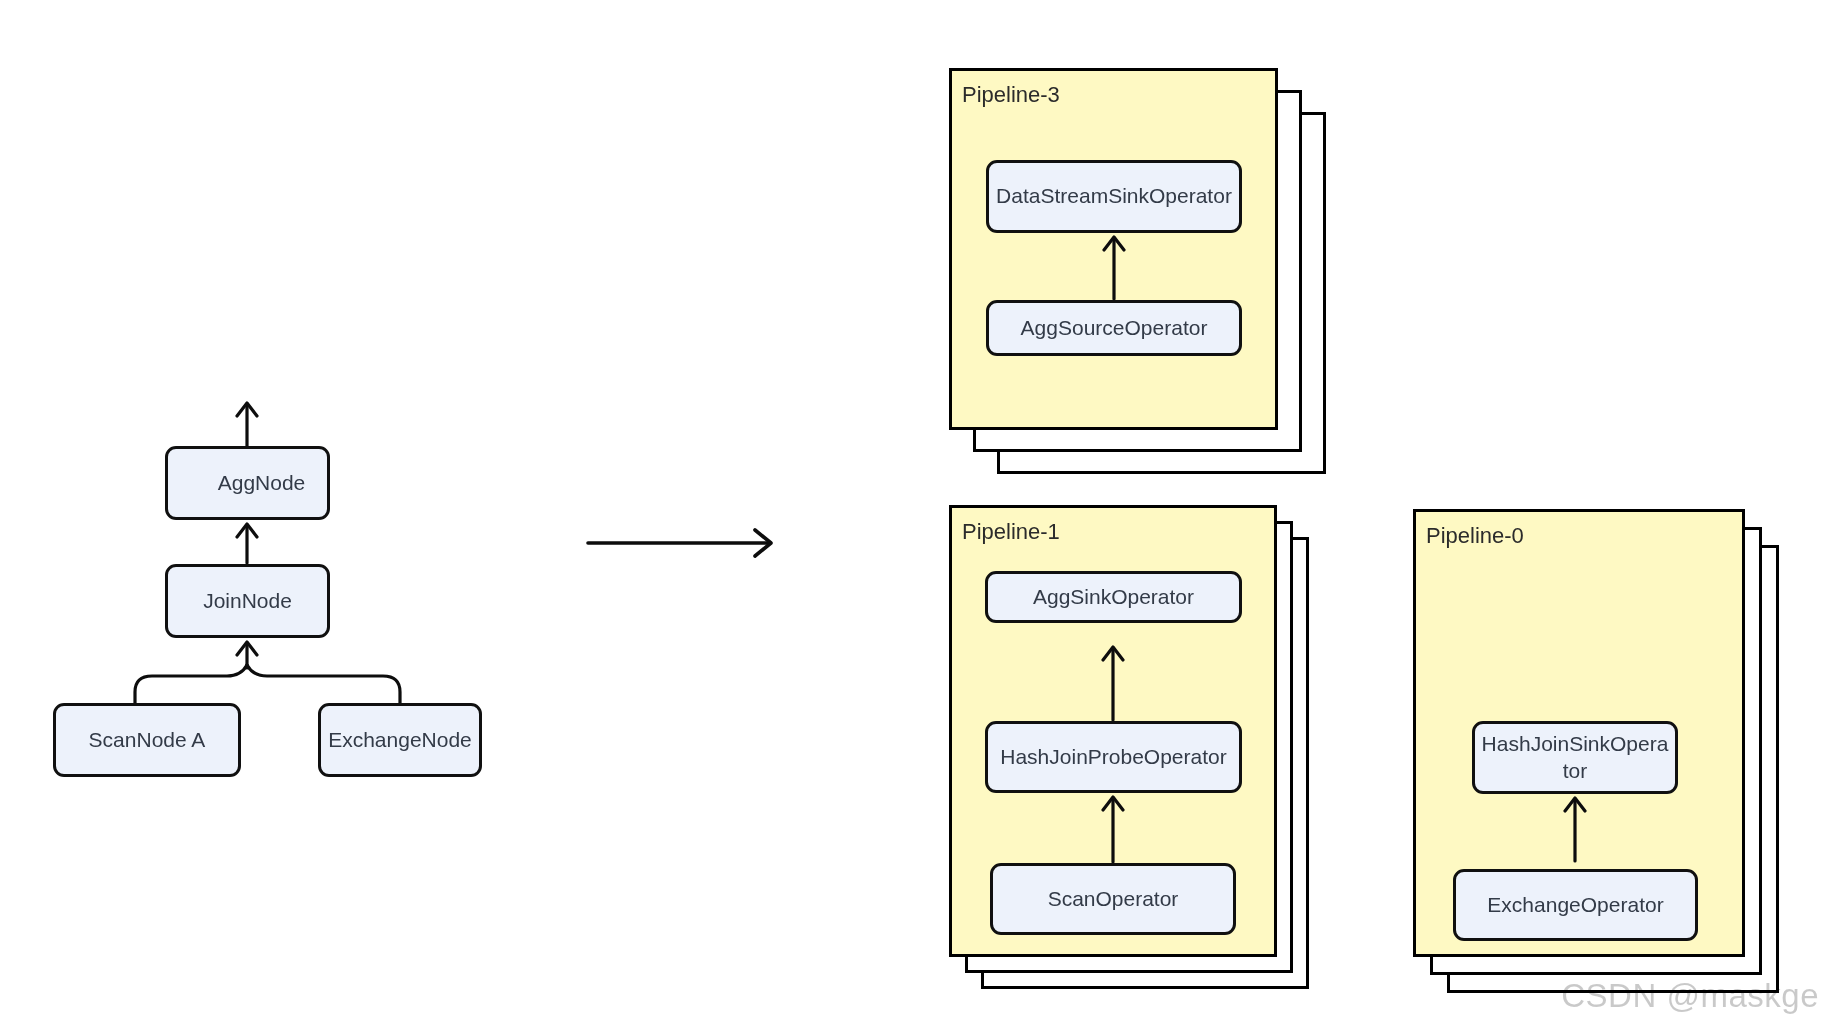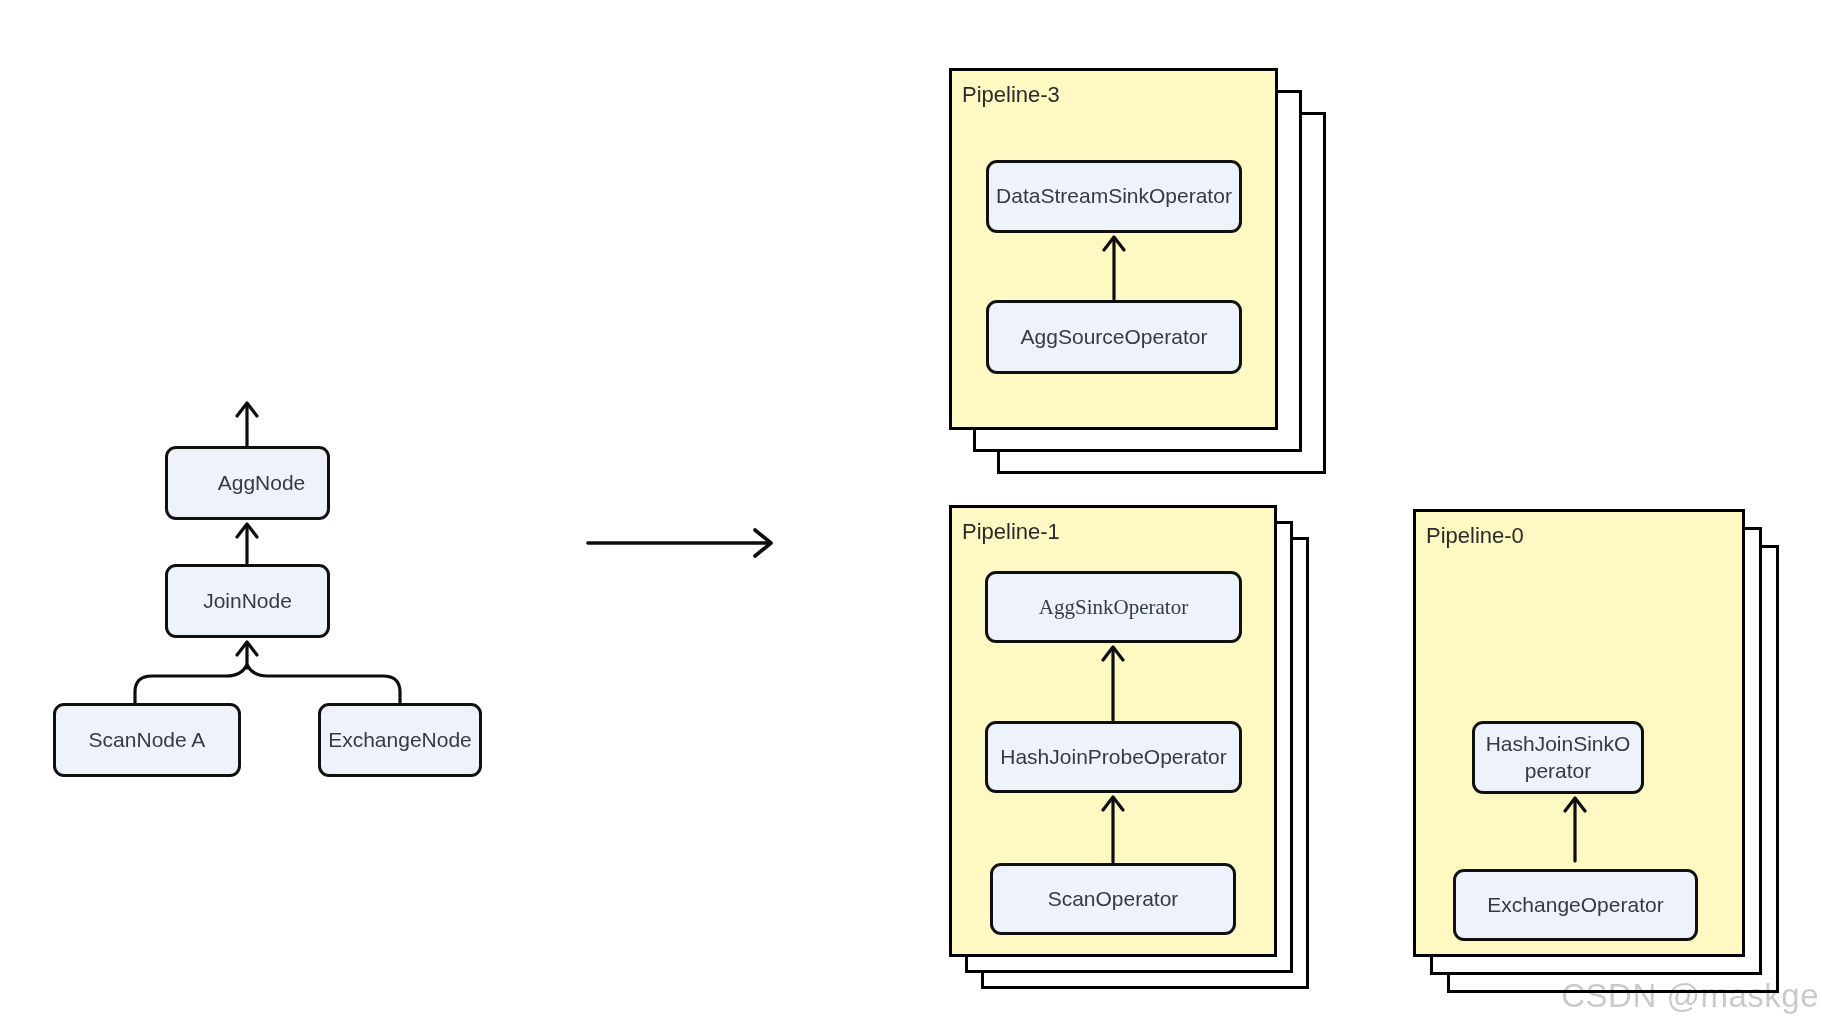--- a/index.html
+++ b/index.html
@@ -137,32 +137,32 @@
     <div class="sheet" style="left:24px; top:22px; width:329px; height:362px;"></div>
     <div class="pipeline-card">
       <div class="pipeline-title">Pipeline-3</div>
       <div class="op-box" style="left:34px; top:89px; width:256px; height:73px;">
         <span>DataStreamSinkOperator</span>
       </div>
       <svg class="inner-arrow" style="left:150px; top:164px;" width="24" height="66" viewBox="0 0 24 66">
         <path class="line" d="M12 64 L12 4"></path>
         <path class="line" d="M2 15 L12 2 L22 15"></path>
       </svg>
-      <div class="op-box" style="left:34px; top:229px; width:256px; height:74px;">
+      <div class="op-box" style="left:34px; top:229px; width:256px; height:56px;">
         <span>AggSourceOperator</span>
       </div>
     </div>
   </div>
 
   <div class="pipeline-stack" style="left:949px; top:505px; width:328px; height:452px;">
     <div class="sheet" style="left:32px; top:32px; width:328px; height:452px;"></div>
     <div class="sheet" style="left:16px; top:16px; width:328px; height:452px;"></div>
     <div class="pipeline-card">
       <div class="pipeline-title">Pipeline-1</div>
-      <div class="op-box" style="left:33px; top:63px; width:257px; height:72px;font-family:Liberation Serif, serif;">
+      <div class="op-box" style="left:33px; top:63px; width:257px; height:52px;">
         <span>AggSinkOperator</span>
       </div>
       <svg class="inner-arrow" style="left:149px; top:137px;" width="24" height="77" viewBox="0 0 24 77">
         <path class="line" d="M12 75 L12 4"></path>
         <path class="line" d="M2 15 L12 2 L22 15"></path>
       </svg>
       <div class="op-box" style="left:33px; top:213px; width:257px; height:72px;">
         <span>HashJoinProbeOperator</span>
       </div>
       <svg class="inner-arrow" style="left:149px; top:287px;" width="24" height="69" viewBox="0 0 24 69">
@@ -173,21 +173,21 @@
         <span>ScanOperator</span>
       </div>
     </div>
   </div>
 
   <div class="pipeline-stack" style="left:1413px; top:509px; width:332px; height:448px;">
     <div class="sheet" style="left:34px; top:36px; width:332px; height:448px;"></div>
     <div class="sheet" style="left:17px; top:18px; width:332px; height:448px;"></div>
     <div class="pipeline-card">
       <div class="pipeline-title">Pipeline-0</div>
-      <div class="op-box" style="left:56px; top:209px; width:172px; height:73px;">
+      <div class="op-box" style="left:56px; top:209px; width:206px; height:73px;">
         <span>HashJoinSinkOperator</span>
       </div>
       <svg class="inner-arrow" style="left:147px; top:284px;" width="24" height="67" viewBox="0 0 24 67">
         <path class="line" d="M12 65 L12 4"></path>
         <path class="line" d="M2 15 L12 2 L22 15"></path>
       </svg>
       <div class="op-box" style="left:37px; top:349px; width:245px; height:72px;margin-top:8px;">
         <span>ExchangeOperator</span>
       </div>
     </div>

